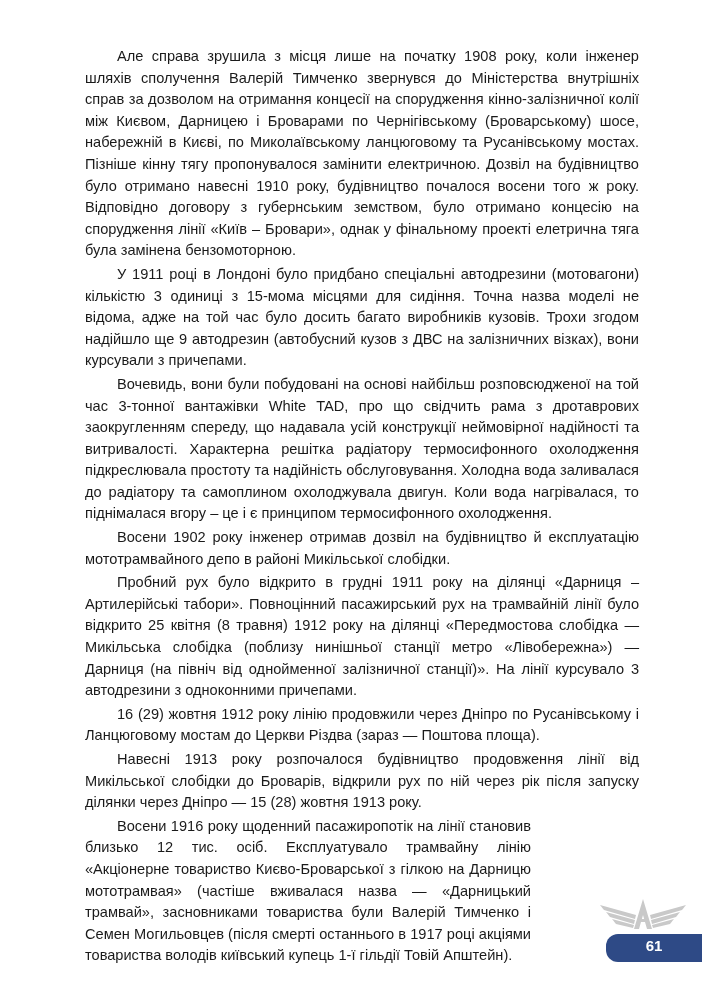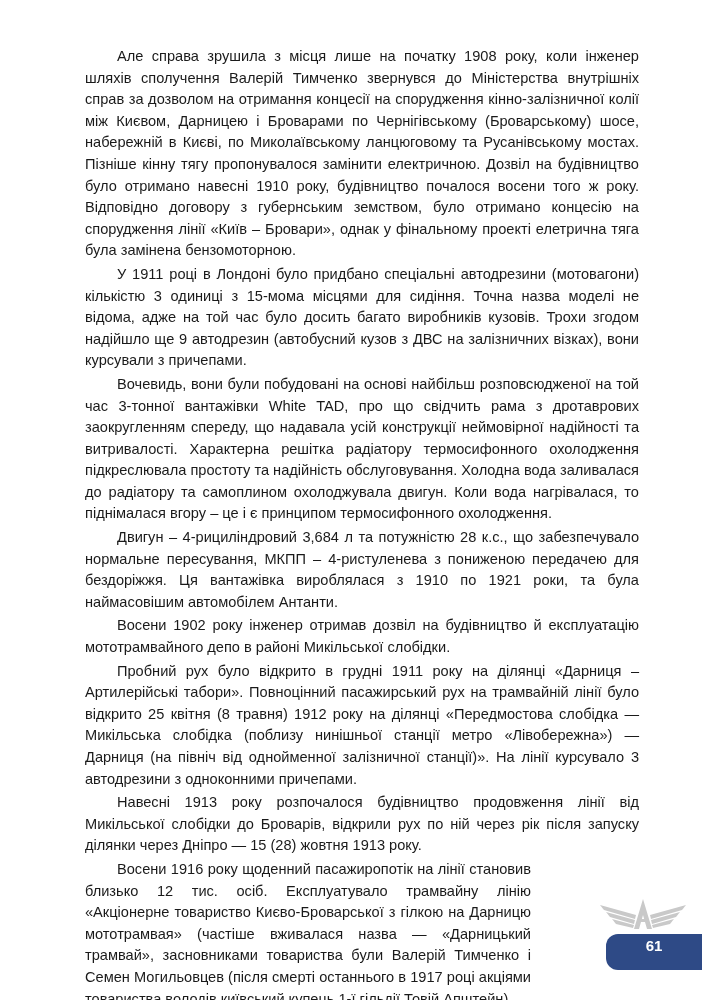--- a/index.html
+++ b/index.html
@@ -1,34 +1,34 @@
 <!DOCTYPE html>
 <html><head>
 <meta charset="utf-8">
 <style>
   html, body { margin: 0; padding: 0; background: #ffffff; }
   body { width: 702px; height: 1000px; position: relative; overflow: hidden;
          font-family: "Liberation Sans", sans-serif; color: #1a1a1a; }
   .page { position: absolute; left: 83px; top: 44px; width: 558px; }
   .para { margin: 2px; font-size: 14.6px; line-height: 21.6px; text-align: justify; text-indent: 32px; }
   .logo { position: absolute; left: 598px; top: 897px; width: 90px; height: 34px; }
-  .pagenum { position: absolute; left: 606px; top: 934px; width: 96px; height: 36px;
+  .pagenum { position: absolute; left: 606px; top: 934px; width: 96px; height: 28px;
              background: #2e4a86; border-radius: 12px 0 0 12px; color: #fff;
              font-weight: bold; font-size: 15px; line-height: 24px; text-align: center; }
 </style>
 </head>
 <body>
 
 <div class="page">
   <p class="para">Але справа зрушила з місця лише на початку 1908 року, коли інженер шляхів сполучення Валерій Тимченко звернувся до Міністерства внутрішніх справ за дозволом на отримання концесії на спорудження кінно-залізничної колії між Києвом, Дарницею і Броварами по Чернігівському (Броварському) шосе, набережній в Києві, по Миколаївському ланцюговому та Русанівському мостах. Пізніше кінну тягу пропонувалося замінити електричною. Дозвіл на будівництво було отримано навесні 1910 року, будівництво почалося восени того ж року. Відповідно договору з губернським земством, було отримано концесію на спорудження лінії «Київ – Бровари», однак у фінальному проекті елетрична тяга була замінена бензомоторною.</p>
   <p class="para">У 1911 році в Лондоні було придбано спеціальні автодрезини (мотовагони) кількістю 3 одиниці з 15-мома місцями для сидіння. Точна назва моделі не відома, адже на той час було досить багато виробників кузовів. Трохи згодом надійшло ще 9 автодрезин (автобусний кузов з ДВС на залізничних візках), вони курсували з причепами.</p>
   <p class="para">Вочевидь, вони були побудовані на основі найбільш розповсюдженої на той час 3-тонної вантажівки White TAD, про що свідчить рама з дротаврових заокругленням спереду, що надавала усій конструкції неймовірної надійності та витривалості. Характерна решітка радіатору термосифонного охолодження підкреслювала простоту та надійність обслуговування. Холодна вода заливалася до радіатору та самоплином охолоджувала двигун. Коли вода нагрівалася, то піднімалася вгору – це і є принципом термосифонного охолодження.</p>
-  <p class="para">Двигун – 4-рициліндровий 3,684 л та потужністю 28 к.с., що забезпечувало нормальне пересування, МКПП – 4-ристуленева з пониженою передачею для бездоріжжя. Ця вантажівка вироблялася з 1910 по 1921 роки, та була наймасовішим автомобілем Антанти.</p>
   <p class="para">Восени 1902 року інженер отримав дозвіл на будівництво й експлуатацію мототрамвайного депо в районі Микільської слобідки.</p>
   <p class="para">Пробний рух було відкрито в грудні 1911 року на ділянці «Дарниця – Артилерійські табори». Повноцінний пасажирський рух на трамвайній лінії було відкрито 25 квітня (8 травня) 1912 року на ділянці «Передмостова слобідка — Микільська слобідка (поблизу нинішньої станції метро «Лівобережна») — Дарниця (на північ від однойменної залізничної станції)». На лінії курсувало 3 автодрезини з одноконними причепами.</p>
+  <p class="para">16 (29) жовтня 1912 року лінію продовжили через Дніпро по Русанівському і Ланцюговому мостам до Церкви Різдва (зараз — Поштова площа).</p>
   <p class="para">Навесні 1913 року розпочалося будівництво продовження лінії від Микільської слобідки до Броварів, відкрили рух по ній через рік після запуску ділянки через Дніпро — 15 (28) жовтня 1913 року.</p>
   <p class="para" style="margin-right:110px;">Восени 1916 року щоденний пасажиропотік на лінії становив близько 12 тис. осіб. Експлуатувало трамвайну лінію «Акціонерне товариство Києво-Броварської з гілкою на Дарницю мототрамвая» (частіше вживалася назва — «Дарницький трамвай», засновниками товариства були Валерій Тимченко і Семен Могильовцев (після смерті останнього в 1917 році акціями товариства володів київський купець 1-ї гільдії Товій Апштейн).</p>
 </div>
 
 <svg class="logo" viewBox="0 0 90 34">
   <g fill="#c9c9c9">
     <polygon points="45,2 36,32 41,32 45,18 49,32 54,32"></polygon>
     <rect x="40" y="22" width="10" height="3"></rect>
     <polygon points="2,8 38,18 37,22 6,13"></polygon>
     <polygon points="8,15 37,23 36,27 12,20"></polygon>

